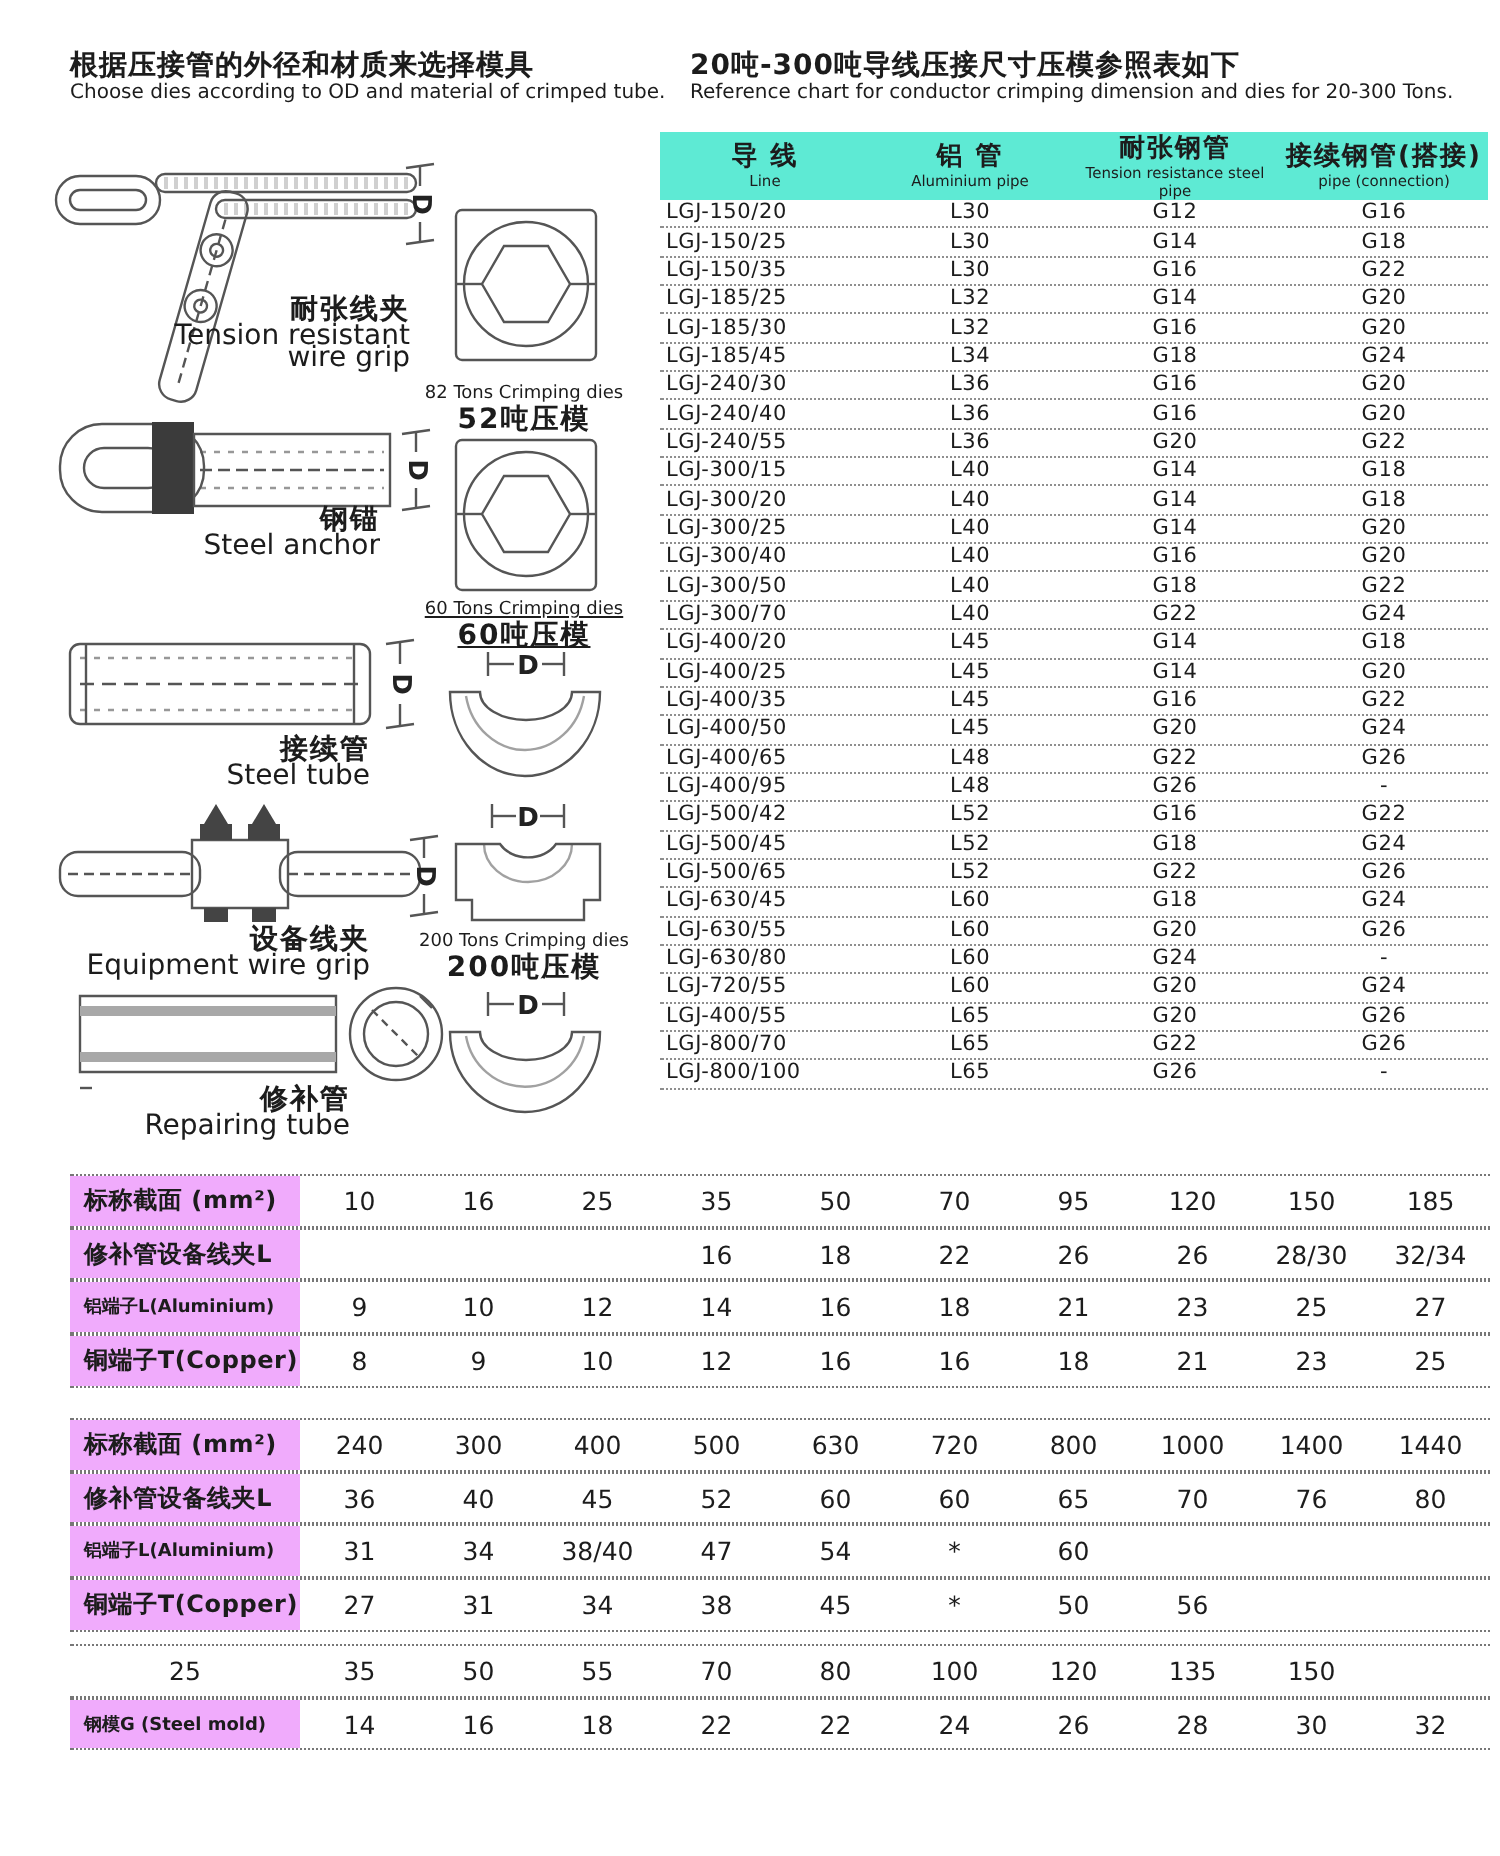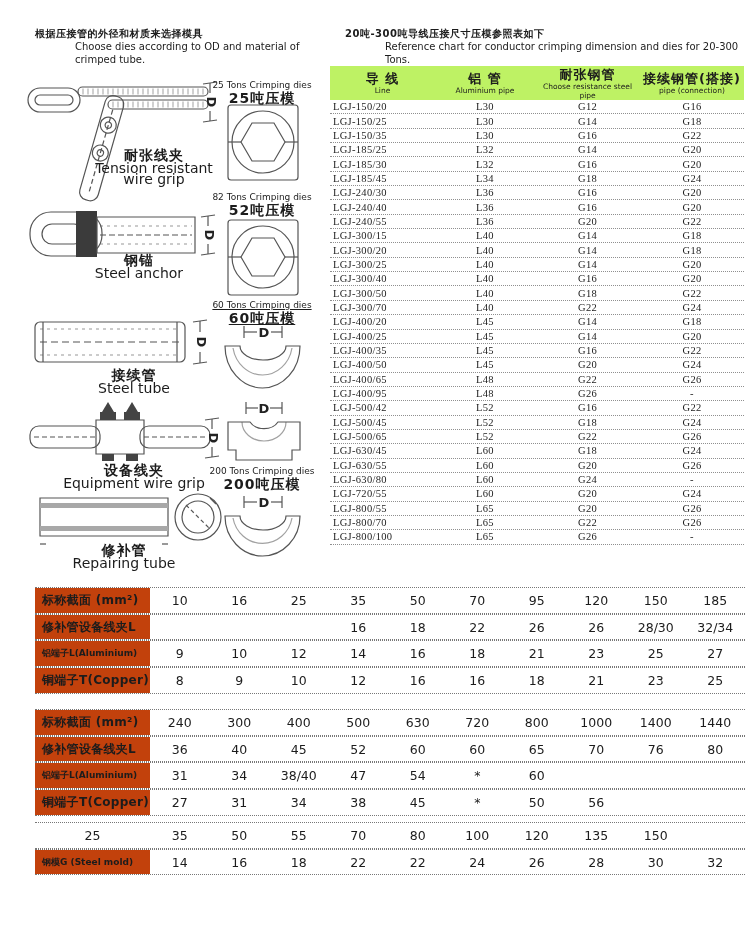--- a/index.html
+++ b/index.html
@@ -1,45 +1,45 @@
 <!DOCTYPE html>
 <html><head>
 <meta charset="utf-8">
 <style>
   html,body{margin:0;padding:0;background:#fff;}
   .page{position:relative;width:750px;height:928px;background:#fff;overflow:hidden;
         font-family:"DejaVu Sans","Liberation Sans",sans-serif;color:#1c1c1c;}
   .intro{position:absolute;line-height:13px;}
-  .intro .zh{font-size:10px;font-weight:bold;letter-spacing:.5px;}
-  .intro .en{font-size:10px;margin-left:40px;}
+  .intro .zh{font-size:14px;font-weight:bold;letter-spacing:.5px;}
+  .intro .en{font-size:10px;}
   .art{position:absolute;left:20px;top:70px;}
   .art *{vector-effect:non-scaling-stroke;}
-  .ill-label{position:absolute;text-align:center;line-height:15px;margin-left:24px;}
+  .ill-label{position:absolute;text-align:right;line-height:15px;}
   .ill-label .zh{font-size:14px;font-weight:bold;letter-spacing:1px;}
   .ill-label .en{font-size:14px;line-height:11px;}
   .die-label{position:absolute;text-align:center;}
   .die-label .en{font-size:9px;line-height:11px;}
   .die-label .zh{font-size:14px;font-weight:bold;line-height:15px;letter-spacing:1px;}
   
   .mtable{position:absolute;left:330px;top:66px;width:414px;}
-  .mhead{display:grid;grid-template-columns:105px 100px 105px 104px;background:#bef264;
+  .mhead{display:grid;grid-template-columns:105px 100px 105px 104px;background:#5eead4;
          height:34px;align-items:center;}
   .mhead .hcell{text-align:center;}
   .mhead .zh{font-size:13px;font-weight:bold;letter-spacing:1px;line-height:15px;}
   .mhead .en{font-size:7.5px;line-height:9px;}
   .mrow{display:grid;grid-template-columns:105px 100px 105px 104px;height:14.35px;
-        align-items:center;border-bottom:1px dotted #8f8f8f;box-sizing:border-box;font-family:Liberation Serif, serif;}
+        align-items:center;border-bottom:1px dotted #8f8f8f;box-sizing:border-box;}
   .mcell{font-size:10.5px;text-align:center;letter-spacing:.3px;line-height:13px;}
   .mcell.line-col{text-align:left;padding-left:3px;}
   
   .btable{position:absolute;left:35px;width:710px;}
   .brow{display:grid;grid-template-columns:115px repeat(10,1fr);height:26.7px;
         box-sizing:border-box;border-top:1px dotted #777;border-bottom:1px dotted #777;
         align-items:center;}
-  .blabel{background:#c2410c;height:100%;display:flex;align-items:center;
+  .blabel{background:#f0abfc;height:100%;display:flex;align-items:center;
           padding-left:7px;box-sizing:border-box;font-size:12px;font-weight:bold;
           letter-spacing:.3px;}
   .blabel.tiny{font-size:9px;letter-spacing:0;}
   .bcell{font-size:12.5px;text-align:center;}
   .dimtxt{font-size:13px;font-weight:bold;}
 </style>
 </head>
 <body>
 
 <div class="page">
@@ -207,24 +207,20 @@
   </div>
   <div class="ill-label" style="left:35px;top:463px;width:150px;">
     <div class="zh">设备线夹</div>
     <div class="en">Equipment wire grip</div>
   </div>
   <div class="ill-label" style="left:25px;top:543px;width:150px;">
     <div class="zh">修补管</div>
     <div class="en">Repairing tube</div>
   </div>
 
-  <div class="die-label" style="left:192px;top:80px;width:140px;">
-    <div class="en">25 Tons Crimping dies</div>
-    <div class="zh">25吨压模</div>
-  </div>
   <div class="die-label" style="left:192px;top:192px;width:140px;">
     <div class="en">82 Tons Crimping dies</div>
     <div class="zh">52吨压模</div>
   </div>
   <div class="die-label" style="left:192px;top:300px;width:140px;text-decoration:underline;">
     <div class="en">60 Tons Crimping dies</div>
     <div class="zh">60吨压模</div>
   </div>
   <div class="die-label" style="left:192px;top:466px;width:140px;">
     <div class="en">200 Tons Crimping dies</div>
@@ -236,21 +232,21 @@
       <div class="hcell">
         <div class="zh">导 线</div>
         <div class="en">Line</div>
       </div>
       <div class="hcell">
         <div class="zh">铝 管</div>
         <div class="en">Aluminium pipe</div>
       </div>
       <div class="hcell">
         <div class="zh">耐张钢管</div>
-        <div class="en">Choose resistance steel pipe</div>
+        <div class="en">Tension resistance steel pipe</div>
       </div>
       <div class="hcell">
         <div class="zh">接续钢管(搭接)</div>
         <div class="en">pipe (connection)</div>
       </div>
     </div>
     <div id="main-rows">
         <div class="mrow">
           <div class="mcell line-col">LGJ-150/20</div>
           <div class="mcell">L30</div>
@@ -413,21 +409,21 @@
           <div class="mcell">G24</div>
           <div class="mcell">-</div>
         </div>
         <div class="mrow">
           <div class="mcell line-col">LGJ-720/55</div>
           <div class="mcell">L60</div>
           <div class="mcell">G20</div>
           <div class="mcell">G24</div>
         </div>
         <div class="mrow">
-          <div class="mcell line-col">LGJ-800/55</div>
+          <div class="mcell line-col">LGJ-400/55</div>
           <div class="mcell">L65</div>
           <div class="mcell">G20</div>
           <div class="mcell">G26</div>
         </div>
         <div class="mrow">
           <div class="mcell line-col">LGJ-800/70</div>
           <div class="mcell">L65</div>
           <div class="mcell">G22</div>
           <div class="mcell">G26</div>
         </div>

